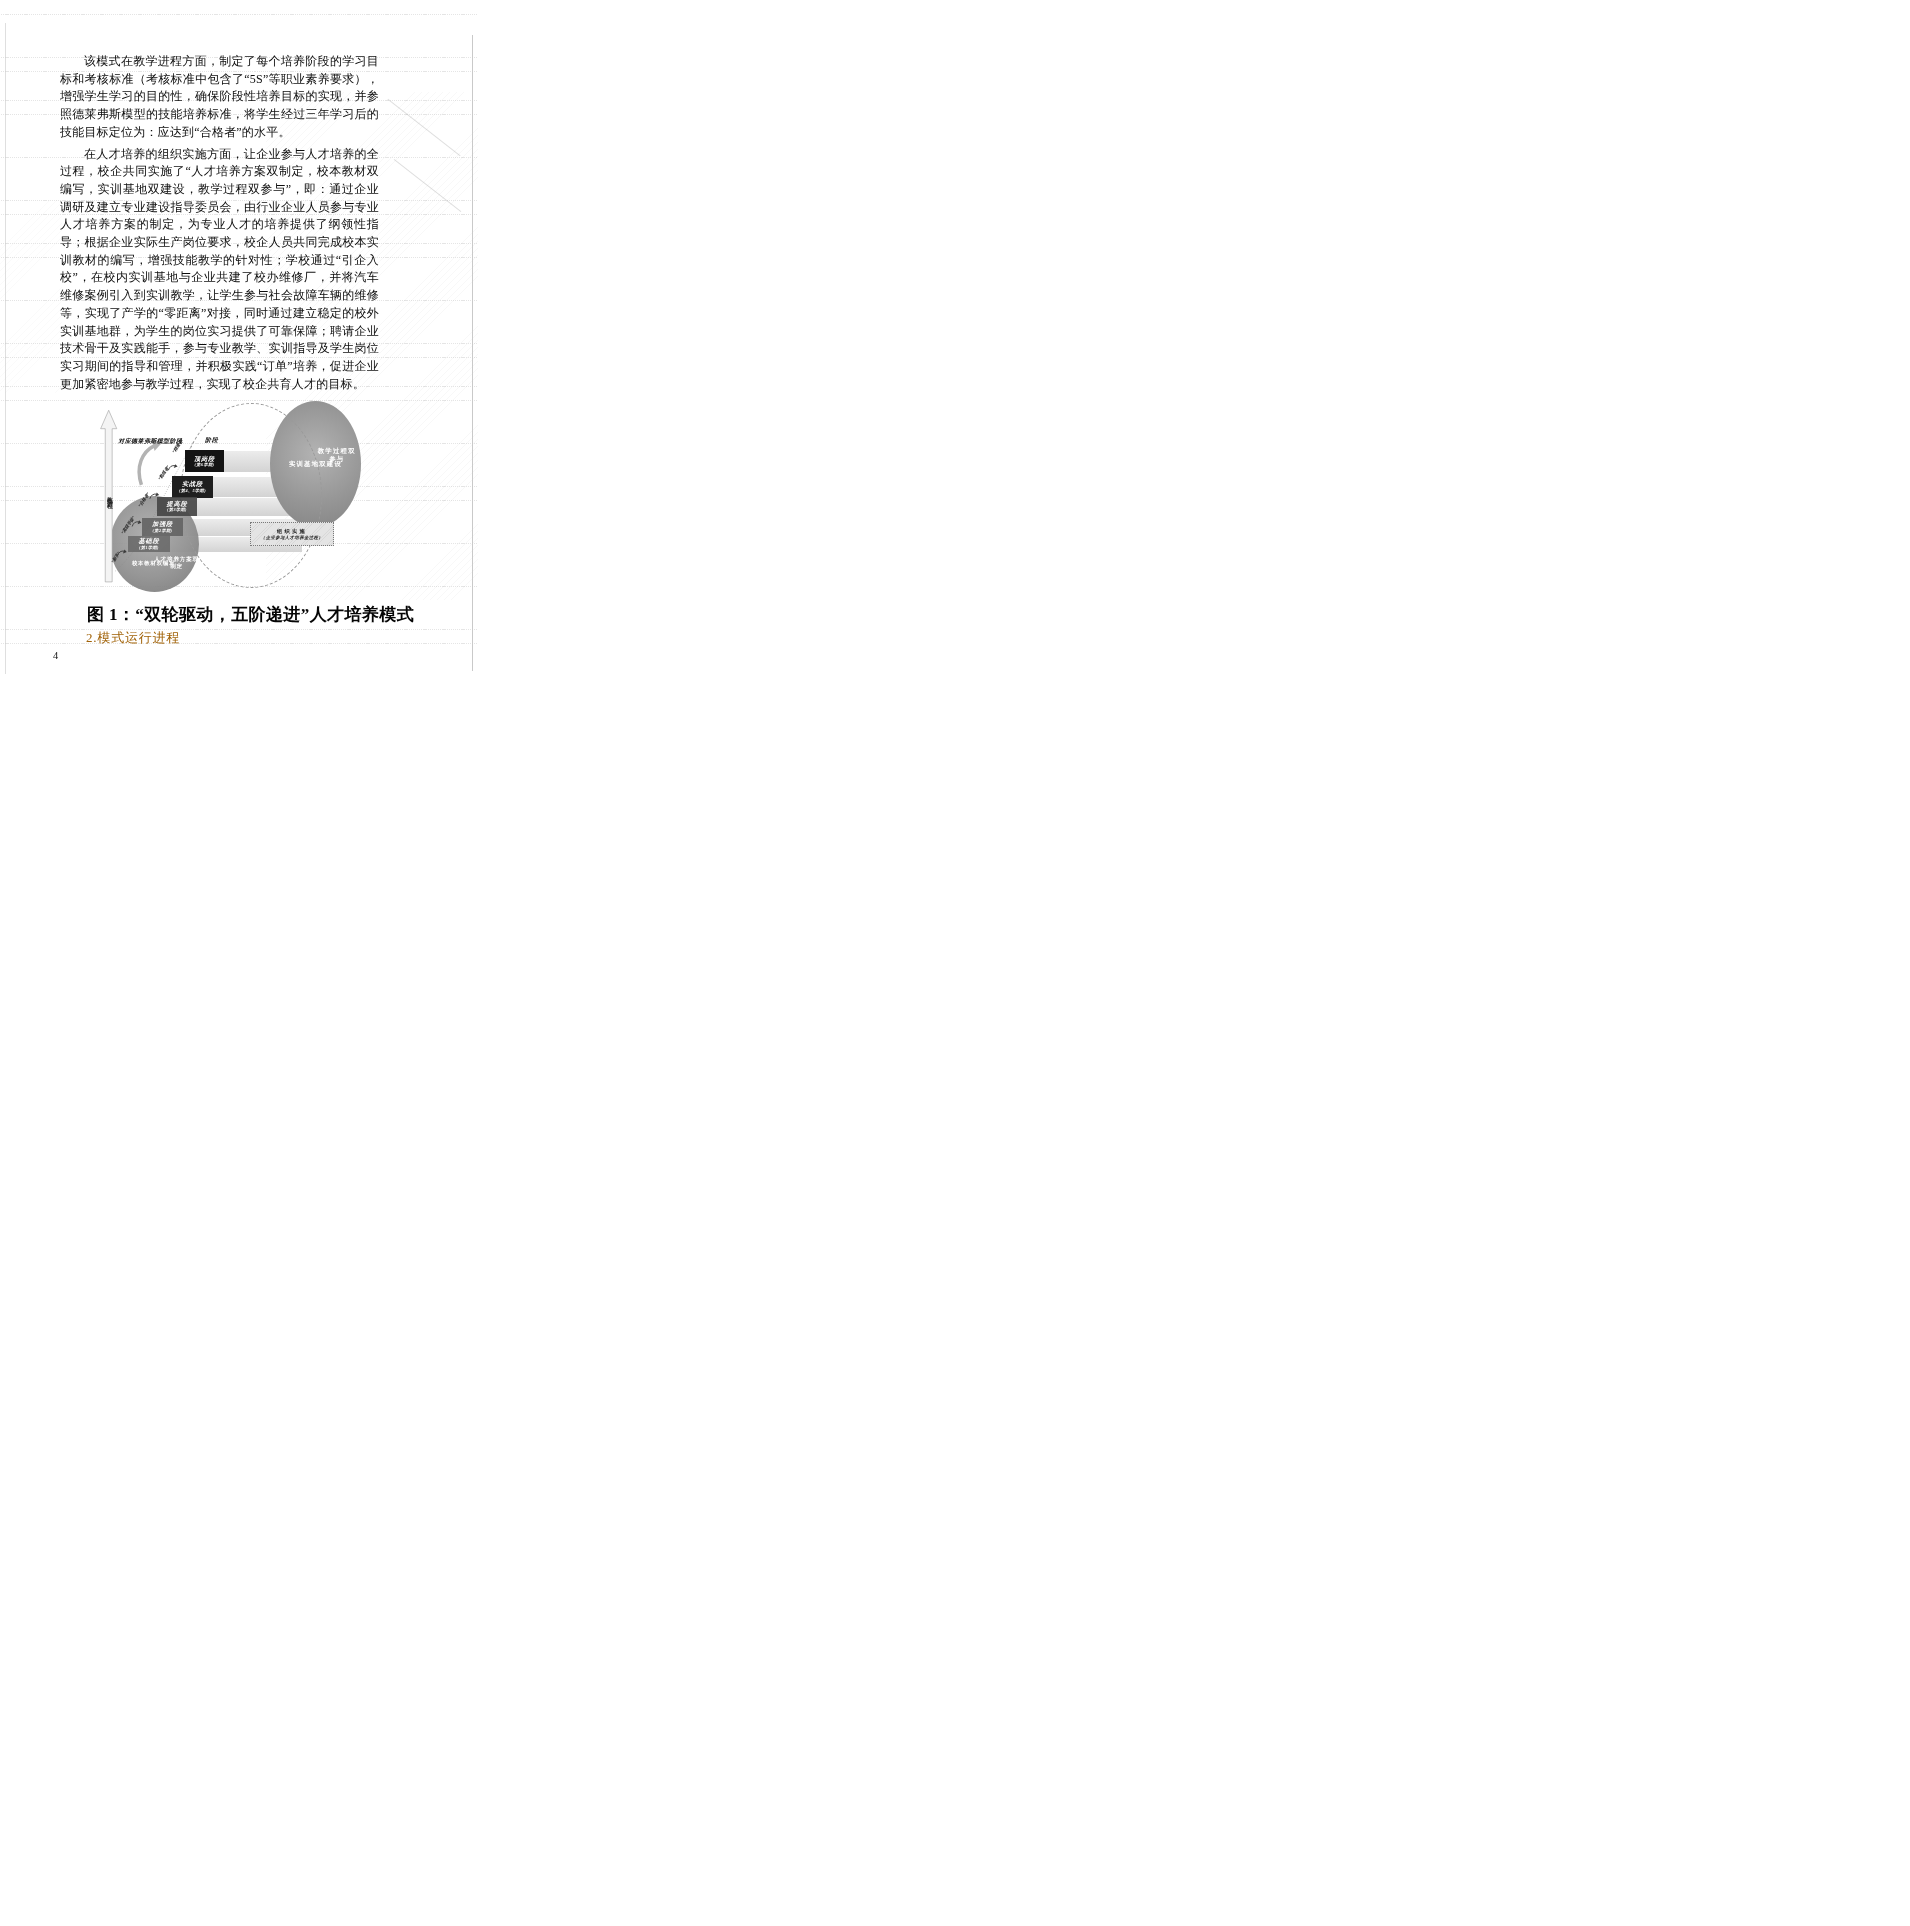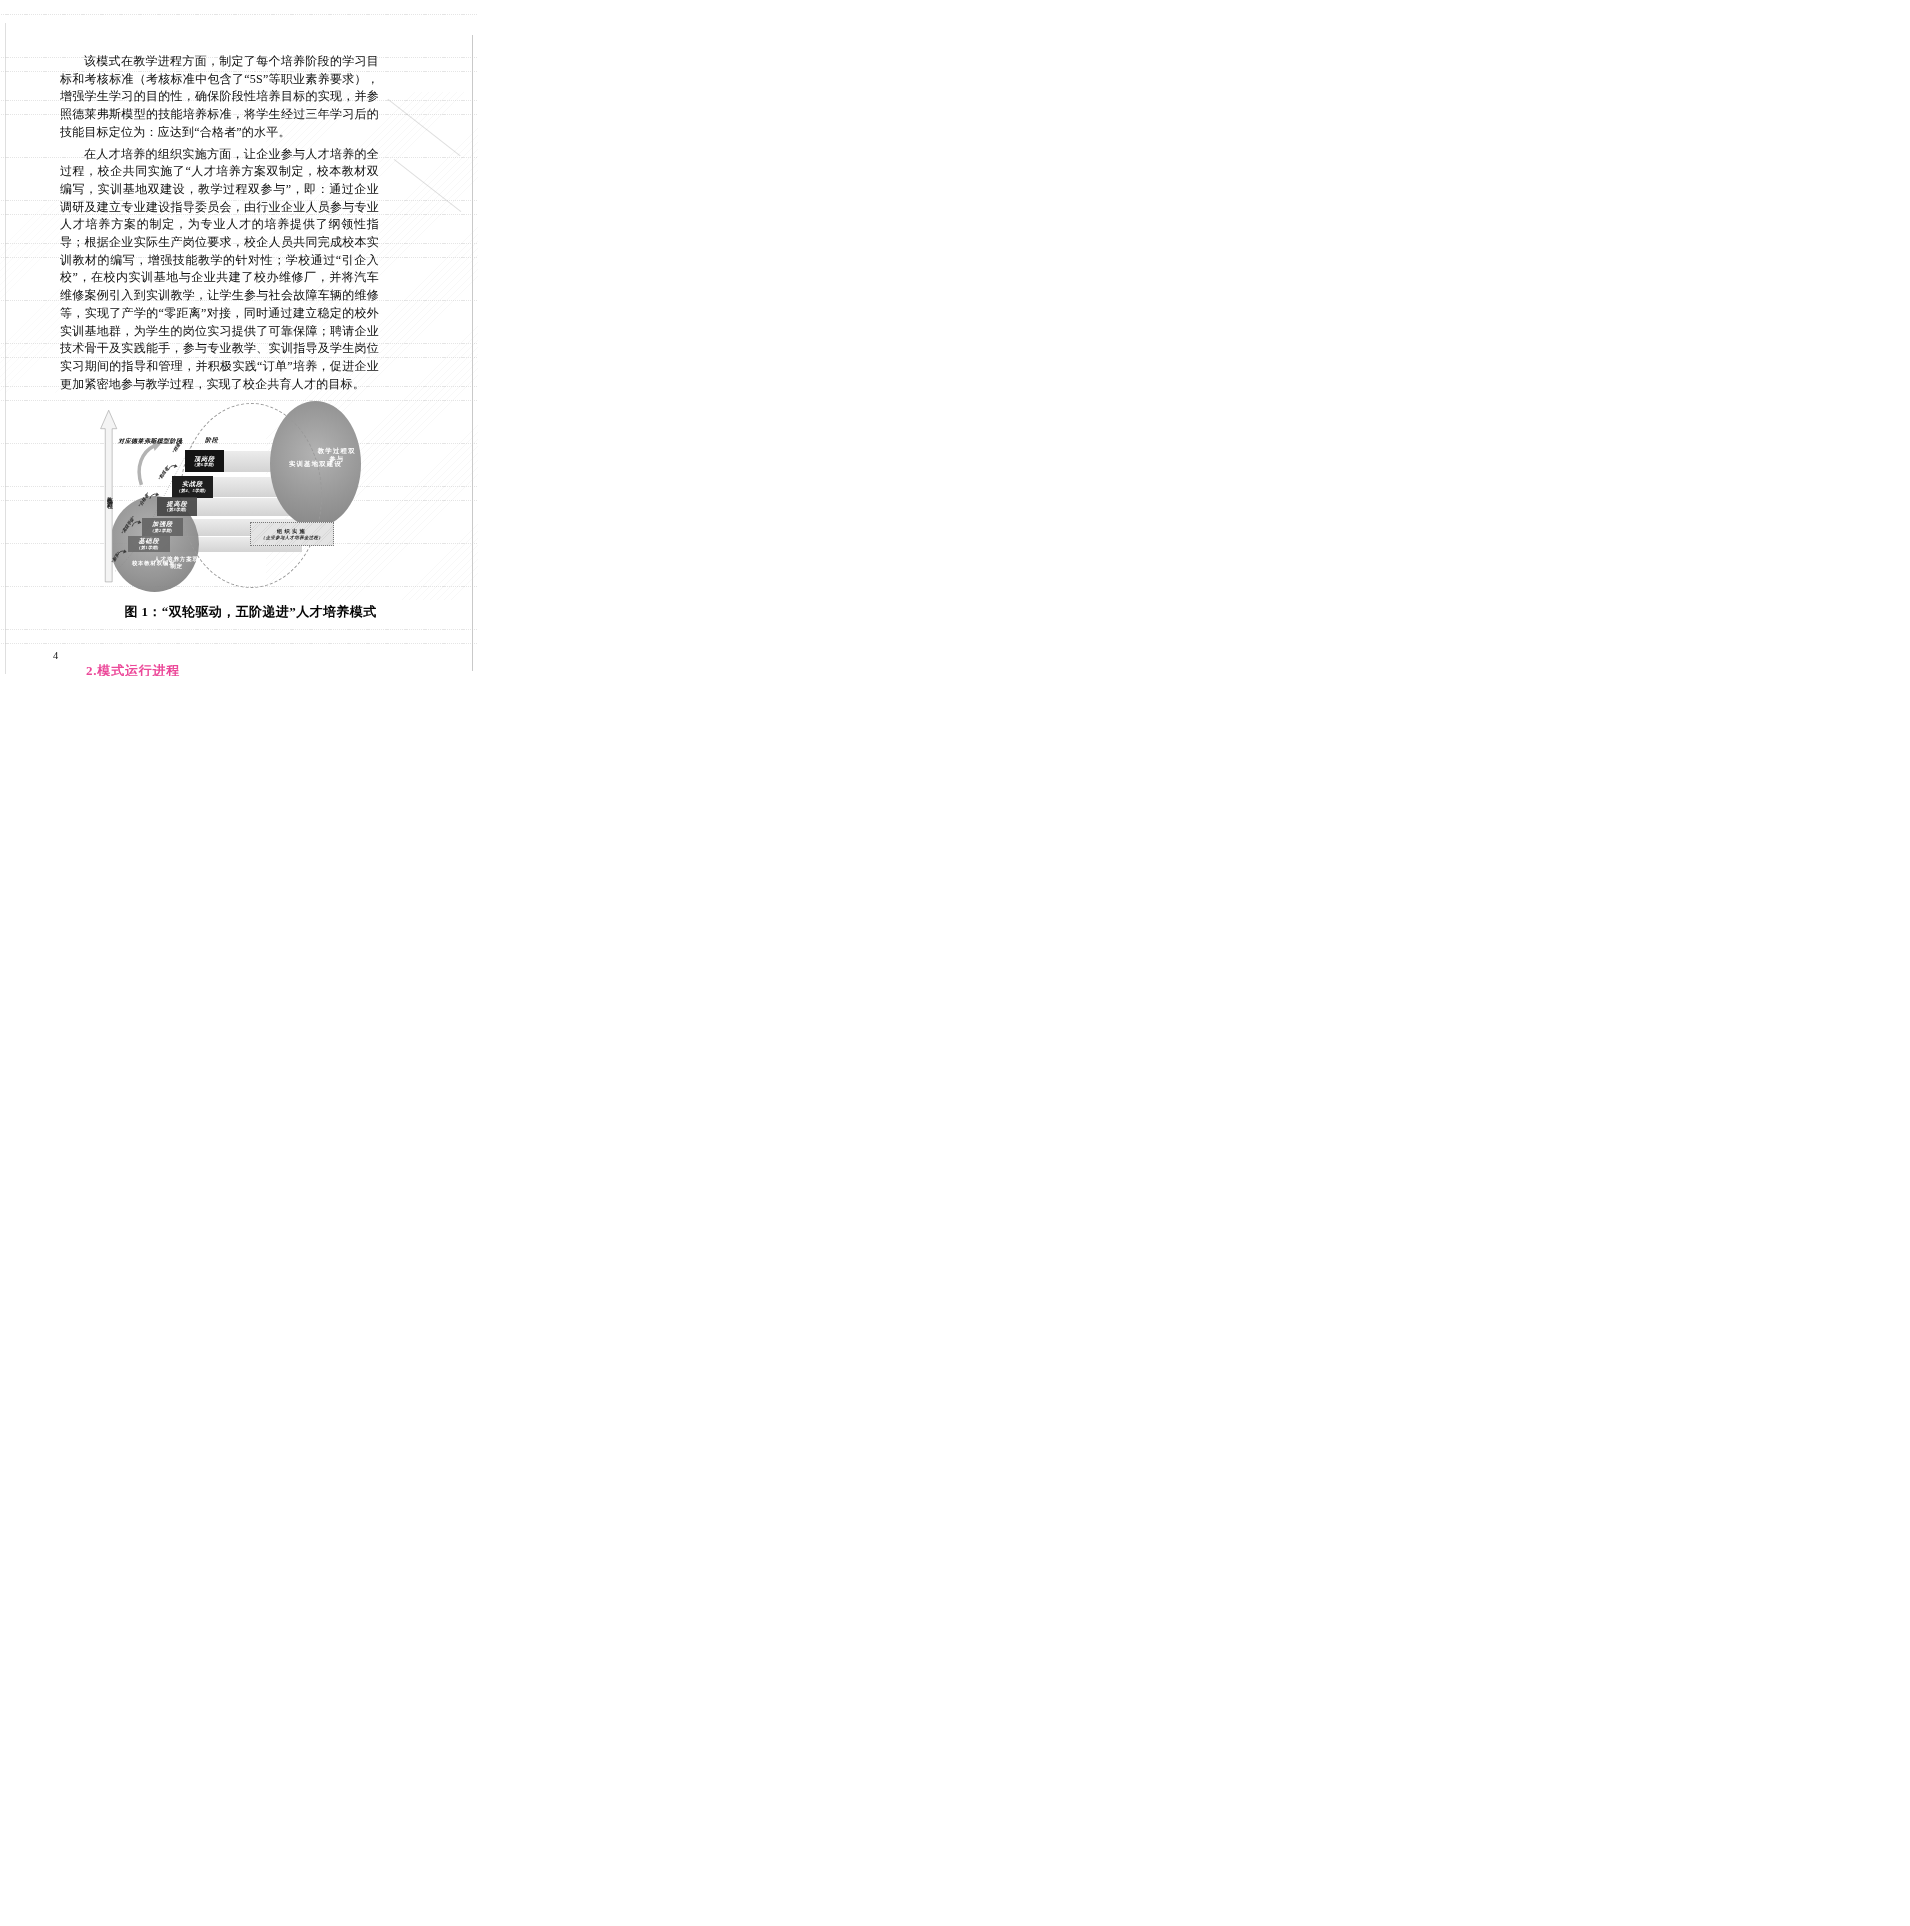--- a/index.html
+++ b/index.html
@@ -98,23 +98,23 @@
   .dre0{left:17.7px;top:159px;}
   .dre1{left:28px;top:130px;}
   .dre2{left:45px;top:103px;}
   .dre3{left:65px;top:76px;}
   .dre4{left:79px;top:49px;}
 
   .svg-layer{left:0;top:0;width:281px;height:196px;z-index:5;pointer-events:none;}
 
   
   .caption{position:absolute;left:77px;top:603px;width:347px;text-align:center;
-    font-size:13px;font-weight:bold;letter-spacing:0.4px;z-index:2;color:#050505;}
-  .heading2{position:absolute;left:86px;top:629px;font-size:13px;font-weight:bold;
-    letter-spacing:0.8px;z-index:2;color:#ec4899;margin-top:33px;}
+    font-size:17px;font-weight:bold;letter-spacing:0.4px;z-index:2;color:#050505;}
+  .heading2{position:absolute;left:86px;top:629px;font-size:13px;font-weight:normal;
+    letter-spacing:0.8px;z-index:2;color:#a16207;}
   .page-number{position:absolute;left:53px;top:650px;font-size:10.4px;z-index:2;color:#111;}
 </style>
 </head>
 <body>
 
 <div class="scan-rows"></div>
 <div class="hatch" style="left:266px;top:92px;width:212px;height:508px;"></div>
 <div class="hatch" style="left:0px;top:200px;width:62px;height:193px;opacity:.35;"></div>
 <div class="edge-line" style="left:472px;top:35px;width:0.4px;height:636px;"></div>
 <div class="edge-line" style="left:5px;top:23px;width:0.4px;height:651px;opacity:.6;"></div>

